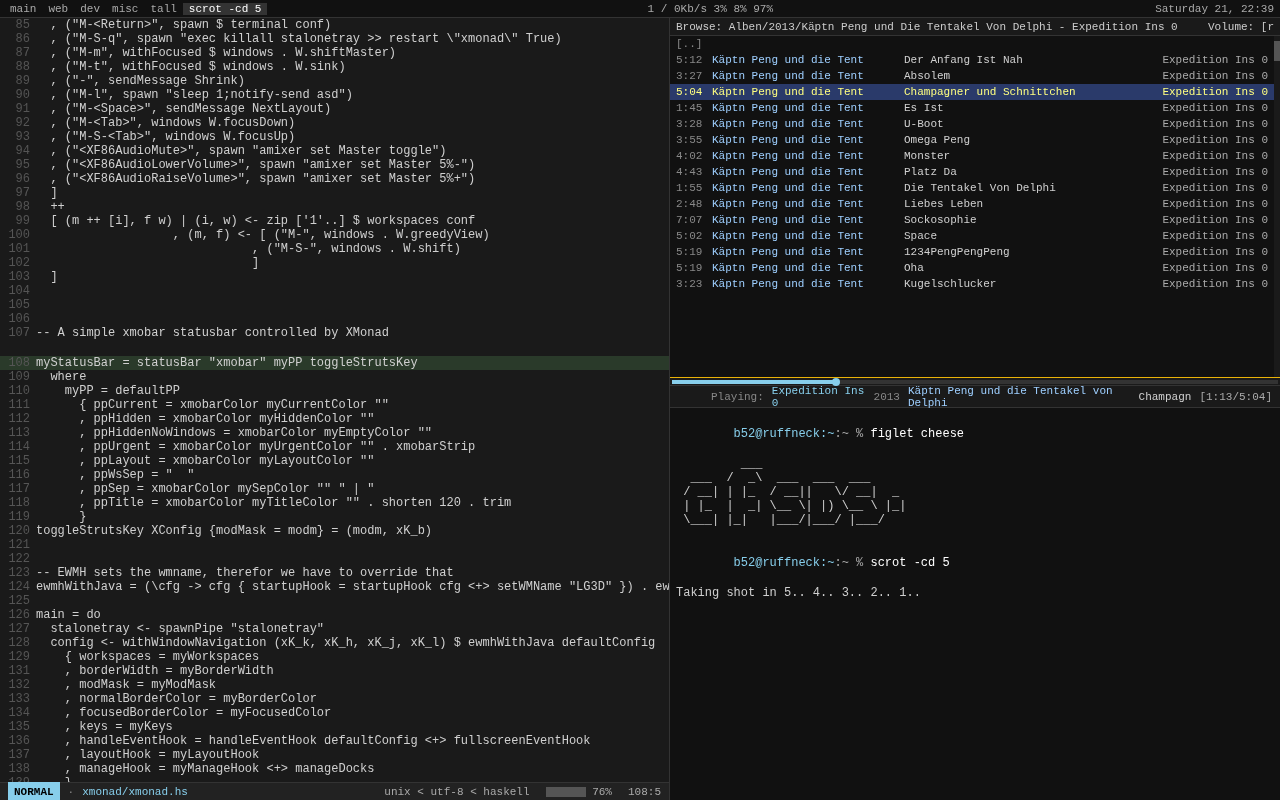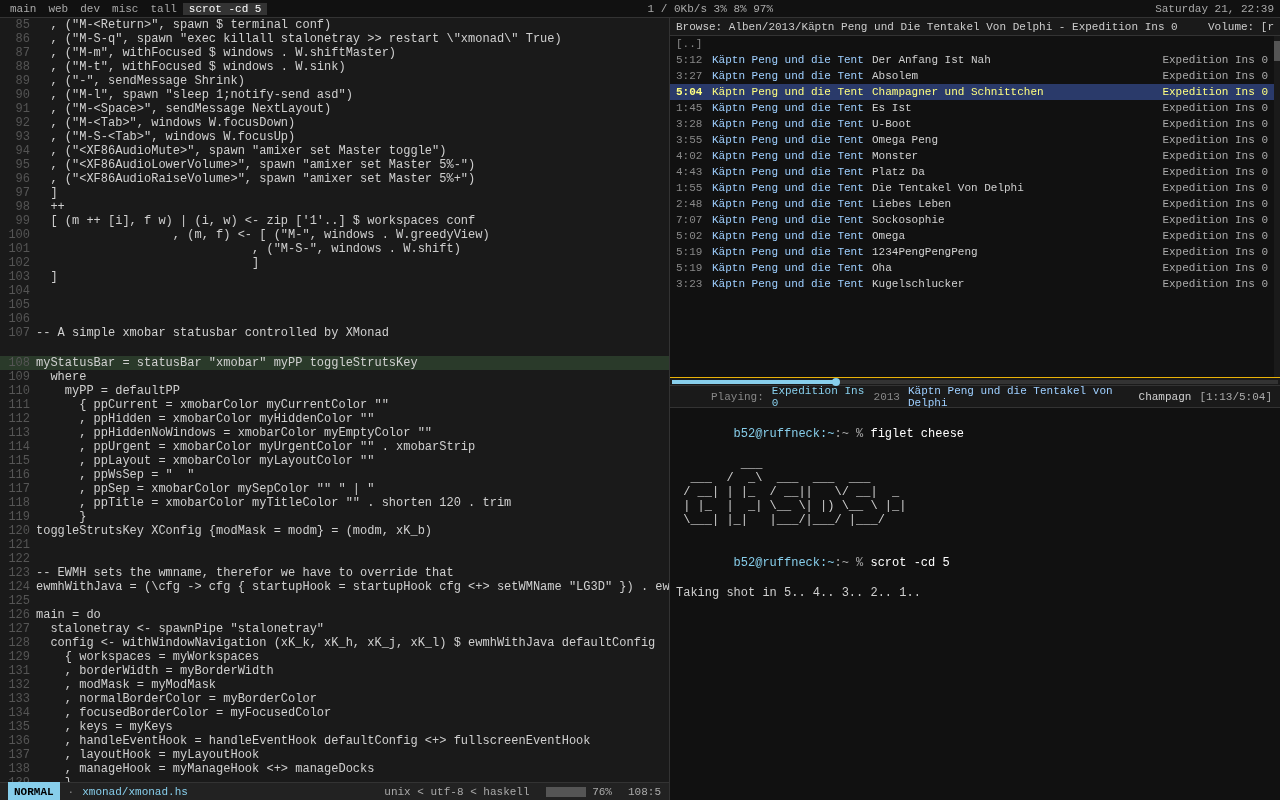--- a/index.html
+++ b/index.html
@@ -163,25 +163,25 @@
       padding: 0 6px;
       cursor: pointer;
       font-size: 11px;
     }
     .browser-row.selected {
       background: #2a3a6a;
       color: #fff;
     }
 
     .br-time { width: 36px; color: #888; flex-shrink: 0; }
-    .br-artist { width: 160px; color: #9ecfff; overflow: hidden; text-overflow: ellipsis; white-space: nowrap; }
+    .br-artist { width: 192px; color: #9ecfff; overflow: hidden; text-overflow: ellipsis; white-space: nowrap; }
     .br-title { flex: 1; color: #d0d0d0; overflow: hidden; text-overflow: ellipsis; white-space: nowrap; }
     .br-album { width: 130px; color: #aaa; overflow: hidden; text-overflow: ellipsis; white-space: nowrap; text-align: right; }
 
-    .browser-row.selected .br-time { color: #ffff80; font-weight: bold; }
+    .browser-row.selected .br-time { color: #ffff80; }
     .browser-row.selected .br-artist { color: #ffff80; }
     .browser-row.selected .br-title { color: #ffff80; }
     .browser-row.selected .br-album { color: #ffff80; }
 
     #browser-dotdot {
       padding: 2px 6px;
       color: #888;
       font-size: 11px;
     }
 
@@ -610,21 +610,21 @@
   </div>
             <div class="browser-row">
     <span class="br-time">7:07</span>
     <span class="br-artist">Käptn Peng und die Tent</span>
     <span class="br-title">Sockosophie</span>
     <span class="br-album">Expedition Ins 0</span>
   </div>
             <div class="browser-row">
     <span class="br-time">5:02</span>
     <span class="br-artist">Käptn Peng und die Tent</span>
-    <span class="br-title">Omega</span>
+    <span class="br-title">Space</span>
     <span class="br-album">Expedition Ins 0</span>
   </div>
             <div class="browser-row">
     <span class="br-time">5:19</span>
     <span class="br-artist">Käptn Peng und die Tent</span>
     <span class="br-title">1234PengPengPeng</span>
     <span class="br-album">Expedition Ins 0</span>
   </div>
             <div class="browser-row">
     <span class="br-time">5:19</span>

